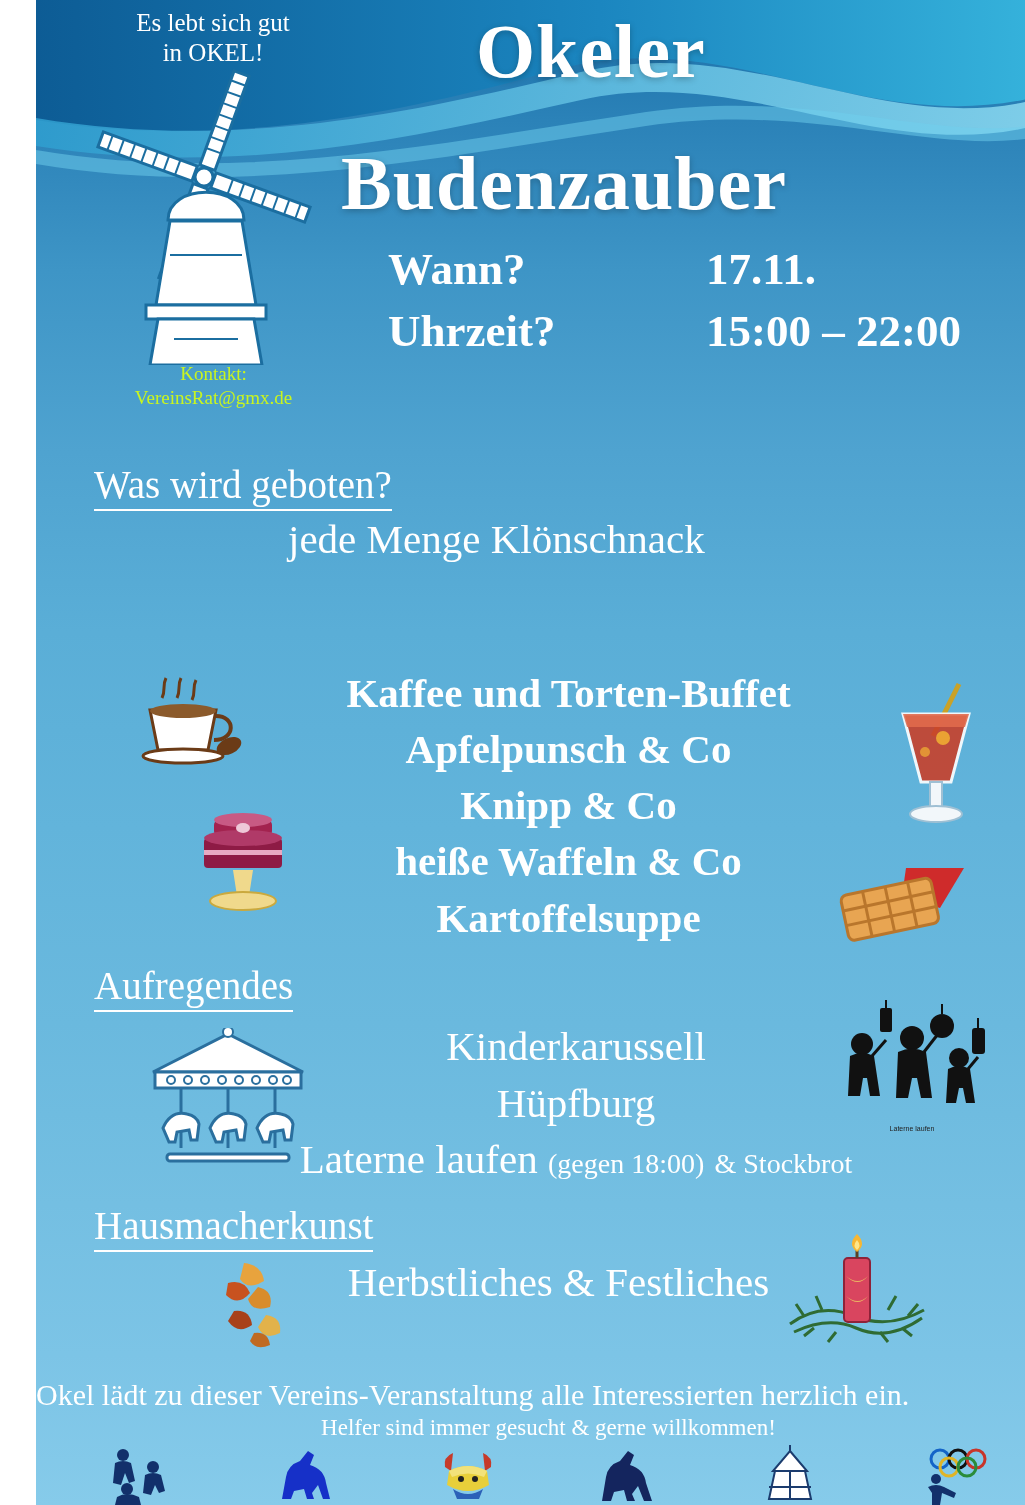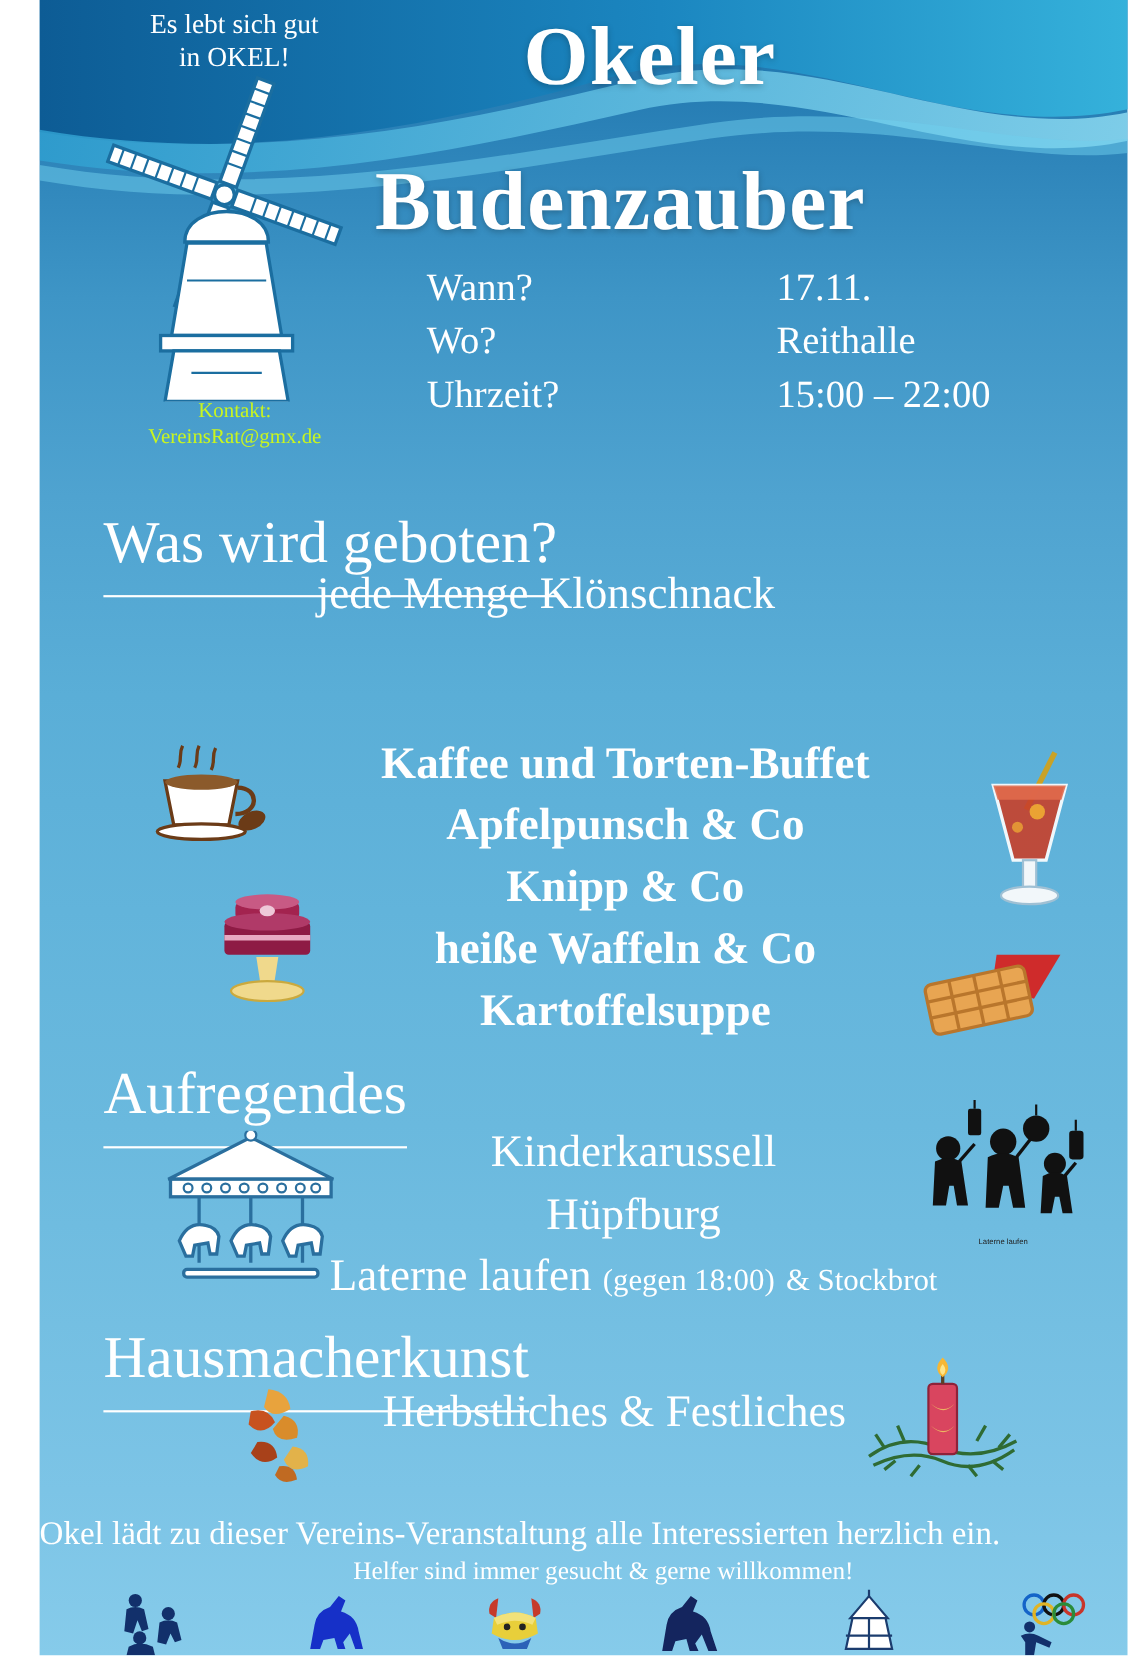--- a/index.html
+++ b/index.html
@@ -96,33 +96,34 @@
   }
   .facts {
     position: absolute;
     left: 352px;
     top: 238px;
     width: 620px;
   }
   .fact-row {
     display: flex;
     align-items: flex-start;
-    font-size: 35px;
+    font-size: 45px;
     line-height: 1.38;
+    font-weight: bold;
   }
   .fact-q { width: 318px; }
   .fact-a { }
 
   
   .sec-head {
     position: absolute;
-    font-size: 54px;
+    font-size: 39px;
     border-bottom: 2px solid #ffffff;
     display: inline-block;
-    padding-bottom: 17px;
+    padding-bottom: 2px;
     white-space: nowrap;
   }
   .sec-head.h-offer { left: 58px; top: 462px; }
   .sec-head.h-kul   { left: 58px; top: 610px; }
   .sec-head.h-auf   { left: 58px; top: 963px; }
   .sec-head.h-haus  { left: 58px; top: 1203px; }
 
   .offer-line {
     position: absolute;
     left: 252px;
@@ -310,24 +311,20 @@
 
   <div class="title1">Okeler</div>
   <div class="title2">Budenzauber</div>
 
   <div class="facts">
     <div class="fact-row">
       <div class="fact-q">Wann?</div>
       <div class="fact-a">17.11.</div>
     </div>
     <div class="fact-row">
-      <div class="fact-q">Wo?</div>
-      <div class="fact-a">Reithalle</div>
-    </div>
-    <div class="fact-row">
       <div class="fact-q">Uhrzeit?</div>
       <div class="fact-a">15:00 – 22:00</div>
     </div>
   </div>
 
   <div class="sec-head h-offer">Was wird geboten?</div>
   <div class="offer-line">jede Menge Klönschnack</div>
 
   <div class="kul-list">
     <div>Kaffee und Torten-Buffet</div>

